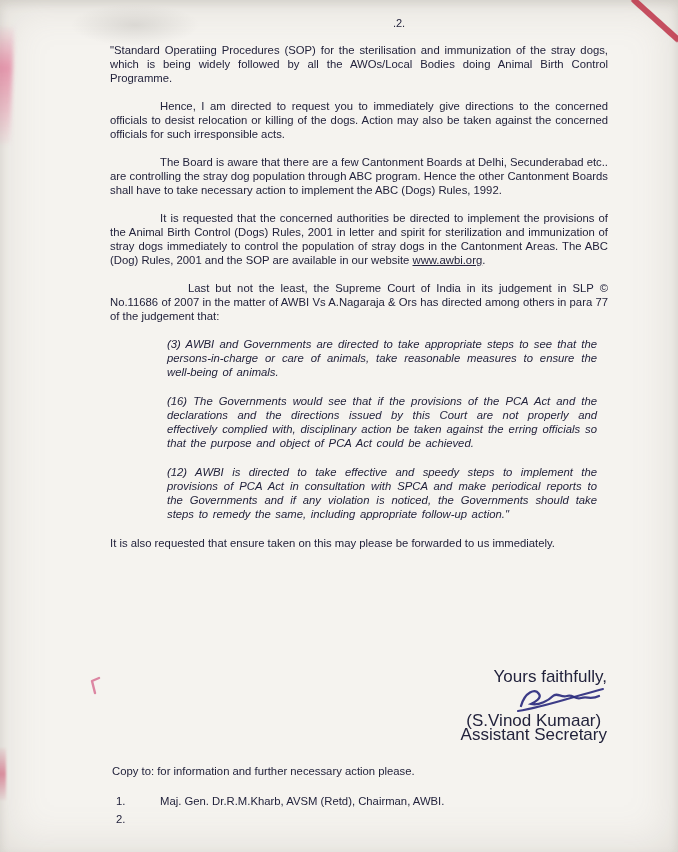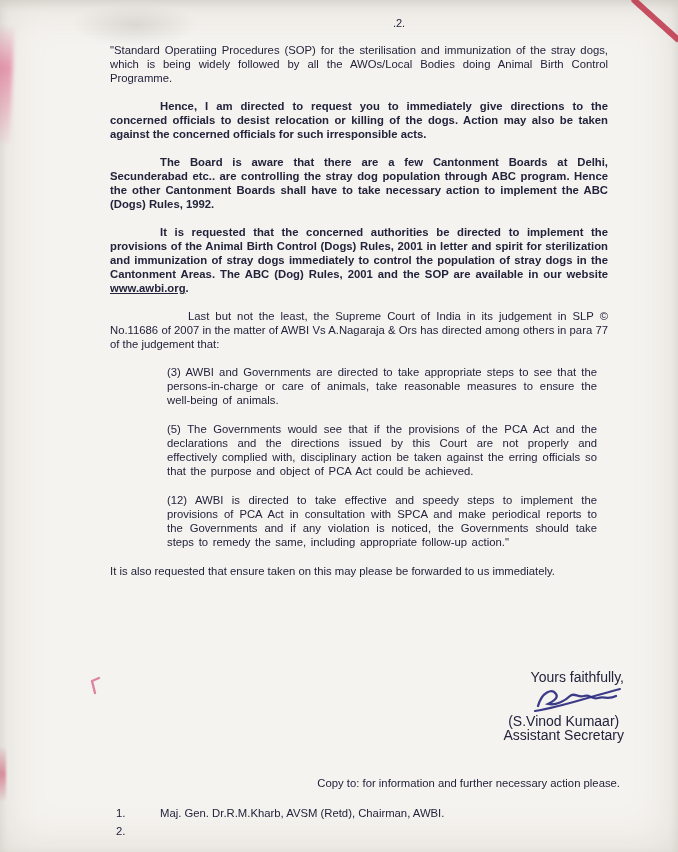--- a/index.html
+++ b/index.html
@@ -12,40 +12,41 @@
     font-family:"Liberation Sans", sans-serif;
     color:#23233c;
     box-shadow: inset 0 0 45px rgba(140,132,120,0.22), inset 0 4px 10px rgba(120,115,105,0.18);
   }
   .content {
     position:absolute; left:110px; top:16px; width:498px;
     font-size:11.3px; line-height:14px; text-align:justify;
   }
   .page-num { text-align:center; position:relative; left:40px; margin:0 0 13px 0; font-size:11px; }
   p.para { margin:0 0 14px 0; }
-  .indent { text-indent:50px;font-weight:bold; }
+  .indent { text-indent:50px; }
   .indent-lg { text-indent:78px; }
   .quote {
+    font-style:italic;
     margin:0 11px 15px 57px;
     word-spacing:1.5px;
   }
   .closing { margin:2px 0 0 2px; text-align:left; }
   .doclink { color:inherit; text-decoration:underline; }
 
   .sig-block {
-    position:absolute; right:54px; top:670px;
-    font-size:14px; line-height:14px; text-align:center; color:#23233c;margin-left:30px;
+    position:absolute; right:71px; top:670px;
+    font-size:17px; line-height:14px; text-align:center; color:#23233c;margin-left:30px;
   }
   .sig-salutation { text-align:right; }
   .sig-scribble { display:block; margin:0 2px -2px auto; }
   .copy-block {
     position:absolute; left:110px; top:764px; width:510px;
     font-size:11.3px; line-height:14px;
   }
-  .copy-heading { margin:12px 0 16px 2px;text-align:right; }
+  .copy-heading { margin:0 0 16px 2px; }
   .copy-item { display:flex; margin:0 0 4px 6px; }
   .copy-num { width:44px; flex:0 0 44px; }
 
   
   .artifact { position:absolute; pointer-events:none; }
   .smudge-gray {
     left:70px; top:4px; width:130px; height:42px;
     background: radial-gradient(ellipse at center, rgba(125,122,118,0.20), rgba(125,122,118,0) 70%);
   }
   .pink-left-top {
@@ -89,21 +90,21 @@
 
     <p class="para indent">Hence, I am directed to request you to immediately give directions to the concerned officials to desist relocation or killing of the dogs. Action may also be taken against the concerned officials for such irresponsible acts.</p>
 
     <p class="para indent">The Board is aware that there are a few Cantonment Boards at Delhi, Secunderabad etc.. are controlling the stray dog population through ABC program. Hence the other Cantonment Boards shall have to take necessary action to implement the ABC (Dogs) Rules, 1992.</p>
 
     <p class="para indent"><span>It is requested that the concerned authorities be directed to implement the provisions of the Animal Birth Control (Dogs) Rules, 2001 in letter and spirit for sterilization and immunization of stray dogs immediately to control the population of stray dogs in the Cantonment Areas. The ABC (Dog) Rules, 2001 and the SOP are available in our website </span><a class="doclink">www.awbi.org</a><span>.</span></p>
 
     <p class="para indent-lg">Last but not the least, the Supreme Court of India in its judgement in SLP © No.11686 of 2007 in the matter of AWBI Vs A.Nagaraja &amp; Ors has directed among others in para 77 of the judgement that:</p>
 
     <p class="quote">(3) AWBI and Governments are directed to take appropriate steps to see that the persons-in-charge or care of animals, take reasonable measures to ensure the well-being of animals.</p>
-    <p class="quote">(5) The Governments would see that if the provisions of the PCA Act and the declarations and the directions issued by this Court are not properly and effectively complied with, disciplinary action be taken against the erring officials so that the purpose and object of PCA Act could be achieved.</p>
+    <p class="quote">(16) The Governments would see that if the provisions of the PCA Act and the declarations and the directions issued by this Court are not properly and effectively complied with, disciplinary action be taken against the erring officials so that the purpose and object of PCA Act could be achieved.</p>
     <p class="quote">(12) AWBI is directed to take effective and speedy steps to implement the provisions of PCA Act in consultation with SPCA and make periodical reports to the Governments and if any violation is noticed, the Governments should take steps to remedy the same, including appropriate follow-up action."</p>
 
     <p class="para closing">It is also requested that ensure taken on this may please be forwarded to us immediately.</p>
   </div>
 
   <div class="sig-block">
     <div class="sig-salutation">Yours faithfully,</div>
     <svg class="sig-scribble" width="92" height="32" viewBox="0 0 92 32">
       <path d="M8 22 C12 8, 22 4, 26 10 C29 14, 22 18, 18 20 C26 22, 36 16, 40 12 C44 8, 48 14, 54 12 C60 10, 62 16, 68 14 C74 12, 78 16, 86 12" fill="none" stroke="#2b2b7e" stroke-width="2.3" stroke-linecap="round" opacity="0.92"></path>
       <path d="M5 27 C32 23, 62 12, 90 5" fill="none" stroke="#2b2b7e" stroke-width="2" stroke-linecap="round" opacity="0.92"></path>

